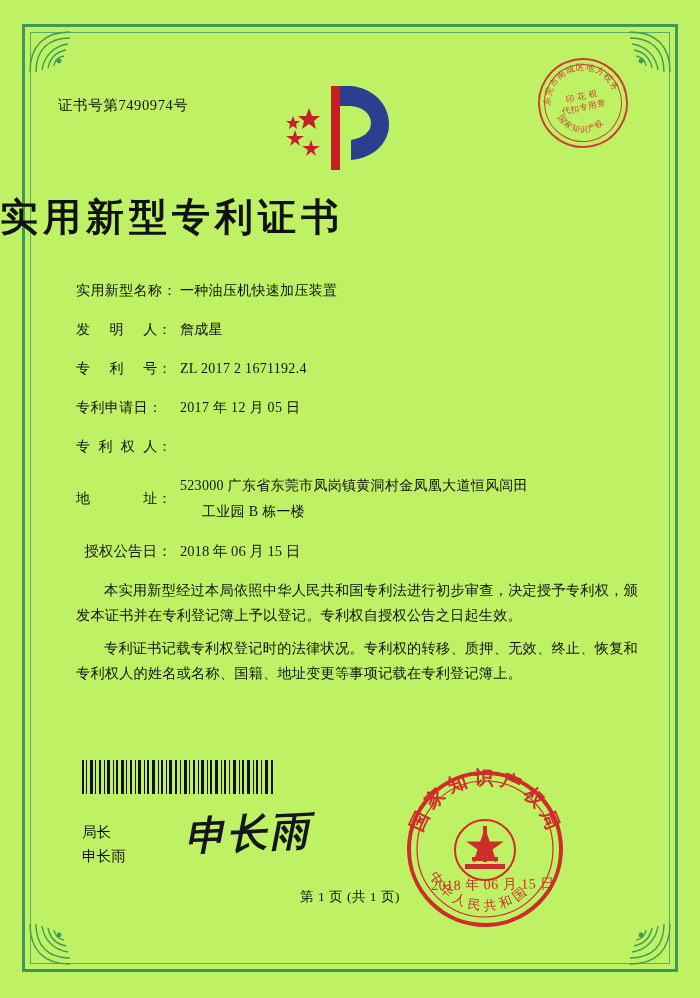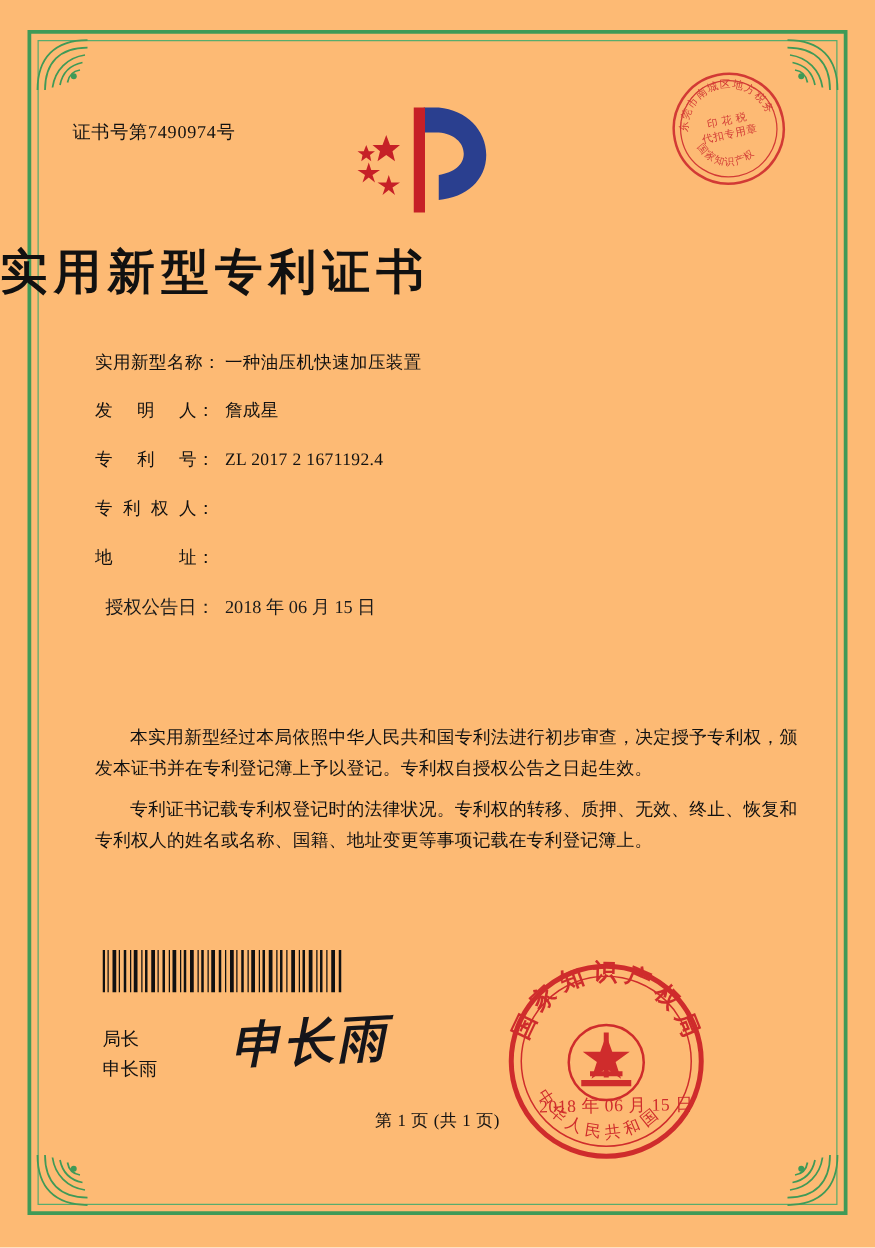--- a/index.html
+++ b/index.html
@@ -13,21 +13,21 @@
     font-family: "Liberation Serif", serif;
     color: #1a1a1a;
     position: relative;
     overflow: hidden;
   }
 
   
   .certificate {
     position: absolute;
     inset: 0;
-    background: #fdba74;
+    background: #bef264;
   }
 
   
   .border-outer {
     position: absolute;
     left: 22px;
     top: 24px;
     right: 22px;
     bottom: 26px;
     border: 3px solid #3f9a57;
@@ -367,34 +367,42 @@
 
     <div class="row">
       <div class="label spread">
         <span>专</span>
         <span>利</span>
         <span>号：</span>
       </div>
       <div class="value">ZL 2017 2 1671192.4</div>
     </div>
 
+    <div class="row">
+      <div class="label">专利申请日：</div>
+      <div class="value">2017 年 12 月 05 日</div>
+    </div>
 
     <div class="row">
       <div class="label spread">
         <span>专</span>
         <span>利</span>
         <span>权</span>
         <span>人：</span>
       </div>
     </div>
 
     <div class="row">
       <div class="label spread">
         <span>地</span>
         <span>址：</span>
+      </div>
+      <div class="value">
+        <span>523000  广东省东莞市凤岗镇黄洞村金凤凰大道恒风闾田</span>
+        <span class="sub">工业园 B 栋一楼</span>
       </div>
     </div>
 
     <div class="row-two">
       <div class="col left">
         <div class="label">授权公告日：</div>
         <div class="value">2018 年 06 月 15 日</div>
       </div>
     </div>
   </div>

